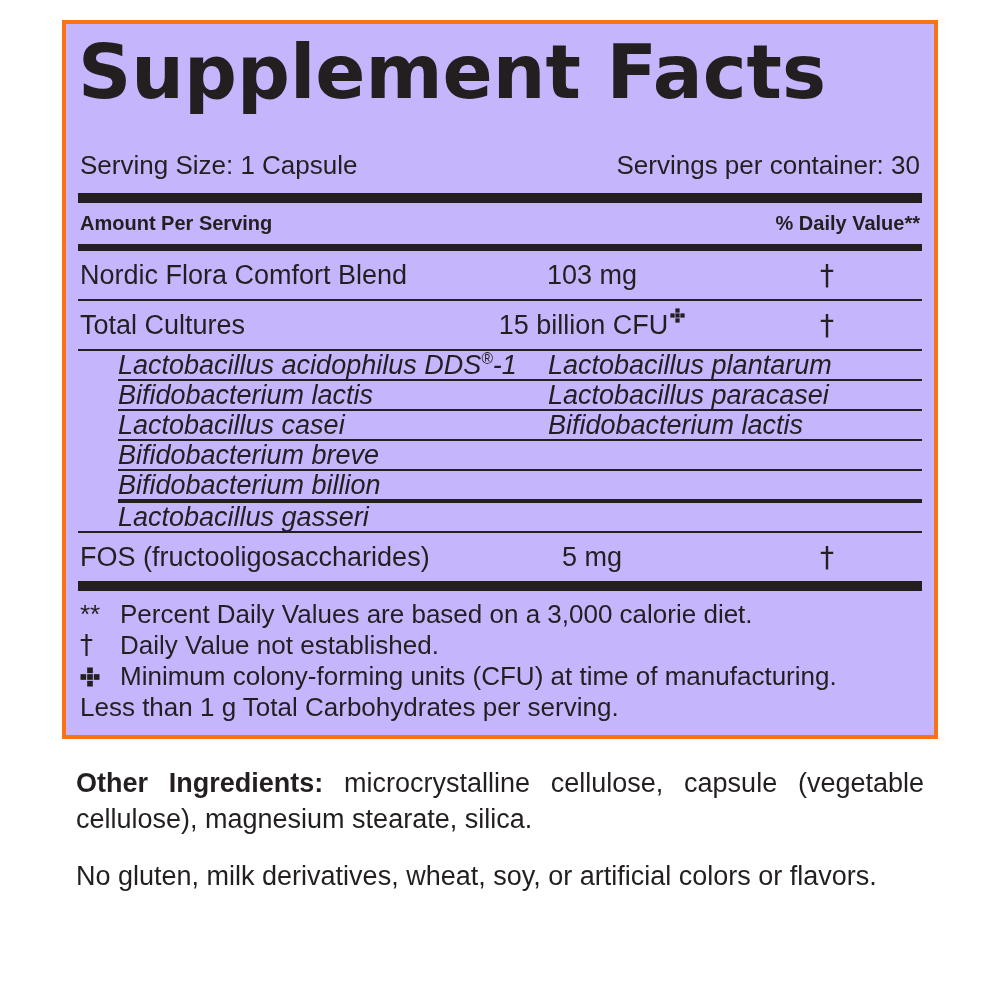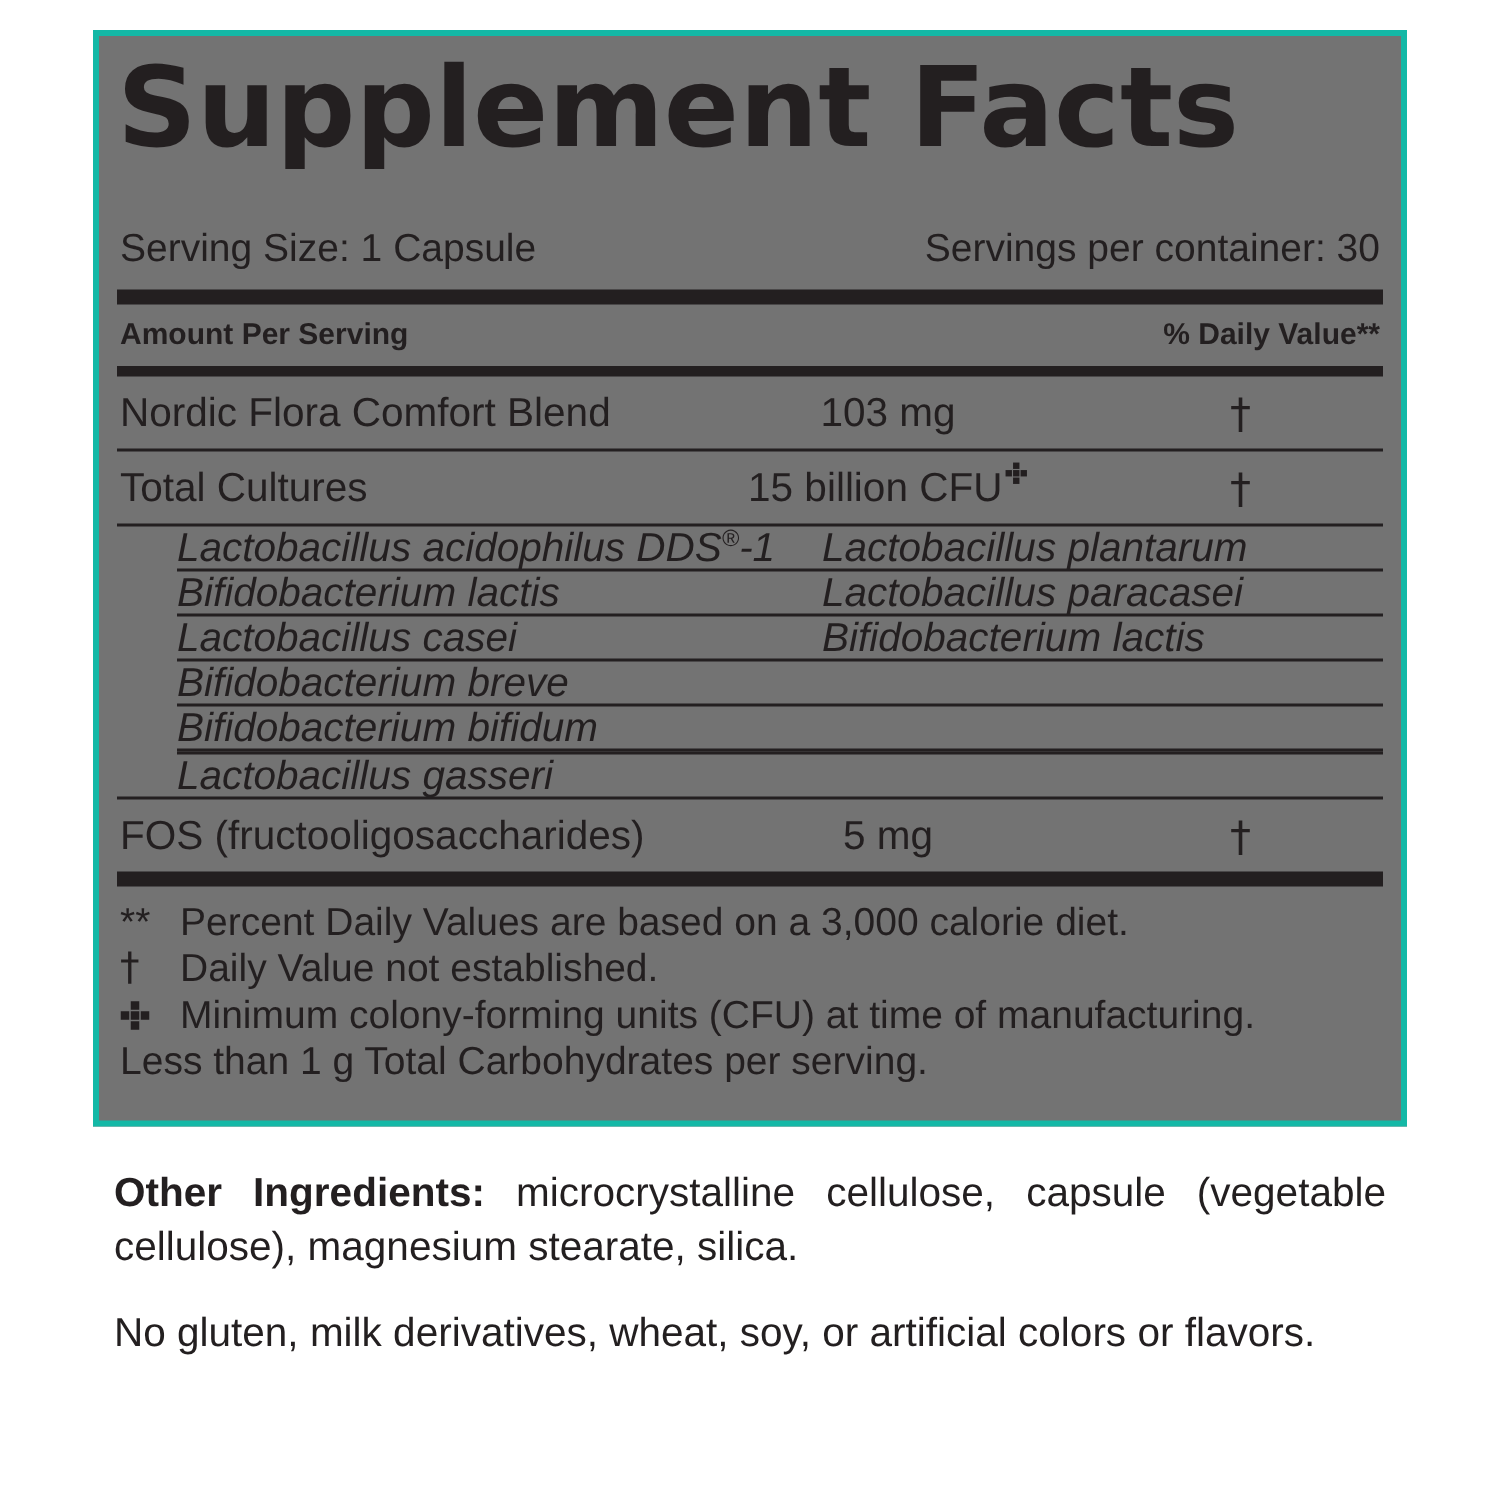--- a/index.html
+++ b/index.html
@@ -5,23 +5,23 @@
   html,body{margin:0;padding:0;}
   body{
     width:1000px;height:1000px;
     background:#ffffff;
     font-family:"Liberation Sans", sans-serif;
     color:#231f20;
     overflow:hidden;
   }
   .page{padding:20px 62px 0 62px;}
   .panel{
-    border:4px solid #14b8a6;
-    padding:4px 12px 20px 12px;
-    background:#737373;
+    border:4px solid #f97316;
+    padding:4px 12px 8px 12px;
+    background:#c4b5fd;
   }
   .title{
     font-family:"DejaVu Sans", sans-serif;
     font-weight:bold;
     font-size:74px;
     line-height:1.14;
     letter-spacing:0px;
     white-space:nowrap;
     margin:2px 0 0 0;
   }
@@ -132,21 +132,21 @@
       <span class="right">Bifidobacterium lactis</span>
     </div>
     <div class="hairline indent"></div>
 
     <div class="species">
       <span class="right">Bifidobacterium breve</span>
     </div>
     <div class="hairline indent"></div>
 
     <div class="species">
-      <span class="left"><span>Bifidobacterium bifidum</span></span>
+      <span class="left"><span>Bifidobacterium billion</span></span>
     </div>
     <div class="hairline indent"></div>
 
     <div class="hairline indent"></div>
 
     <div class="species">
       <span class="left"><span>Lactobacillus gasseri</span></span>
       <span class="right"></span>
     </div>
 

